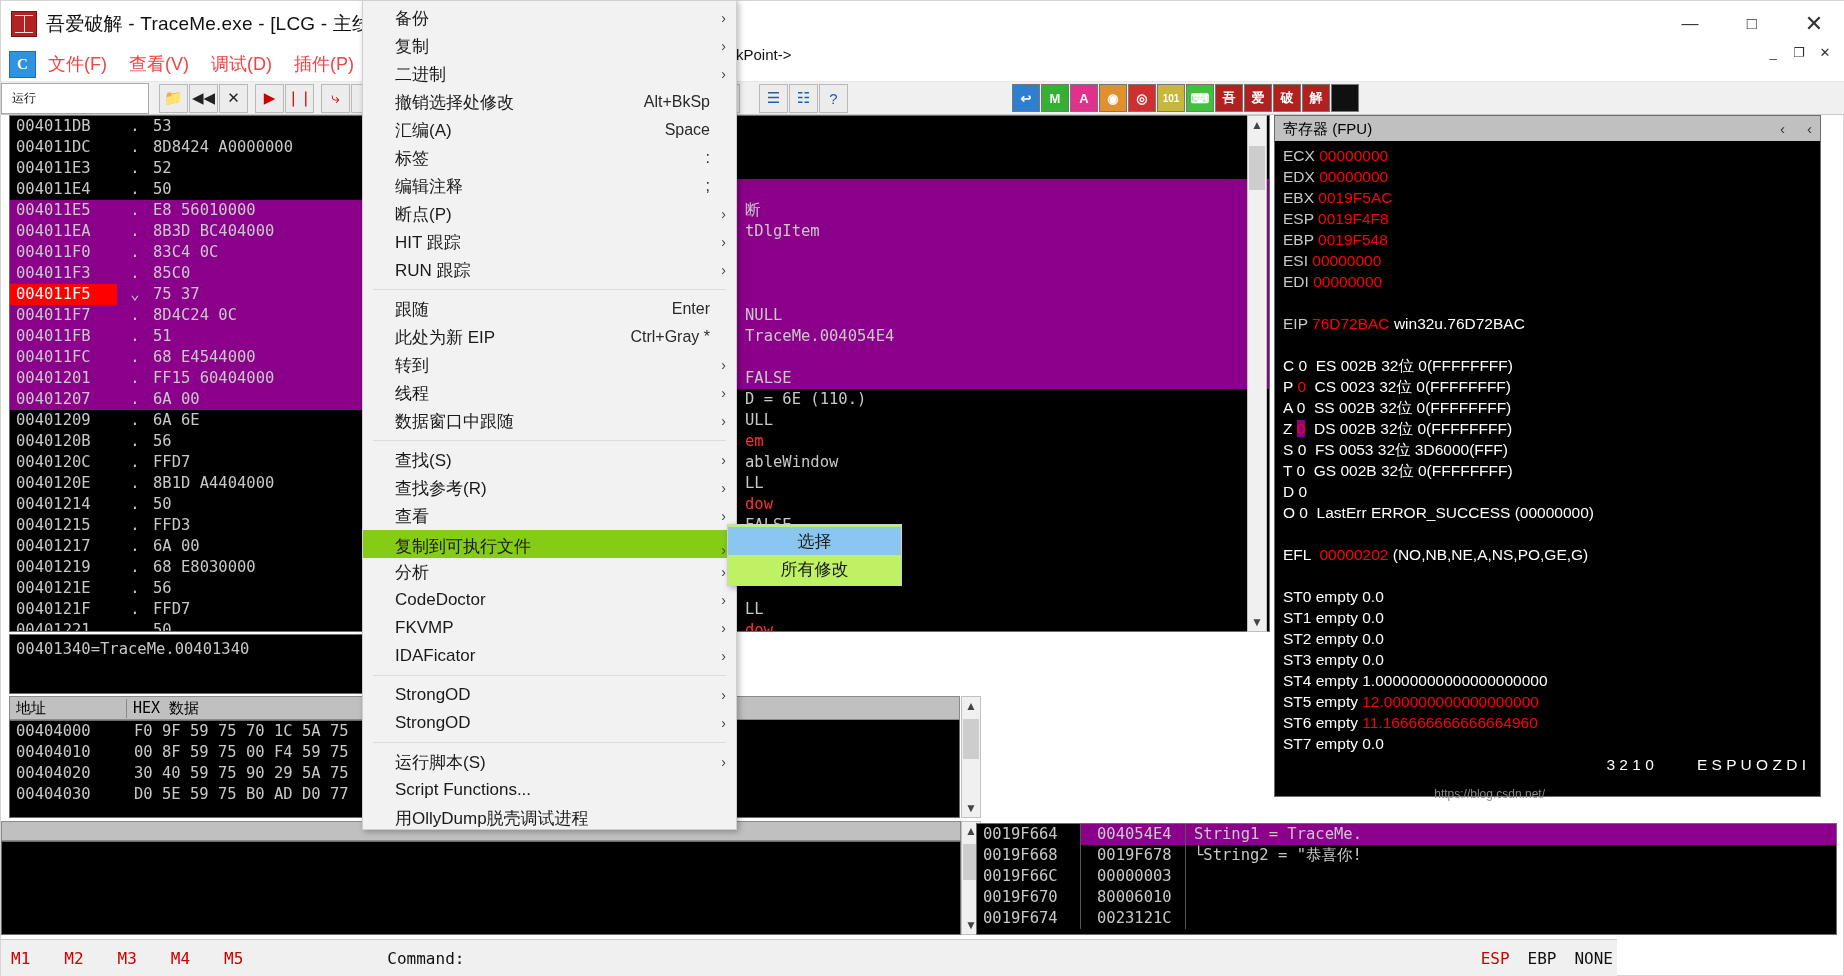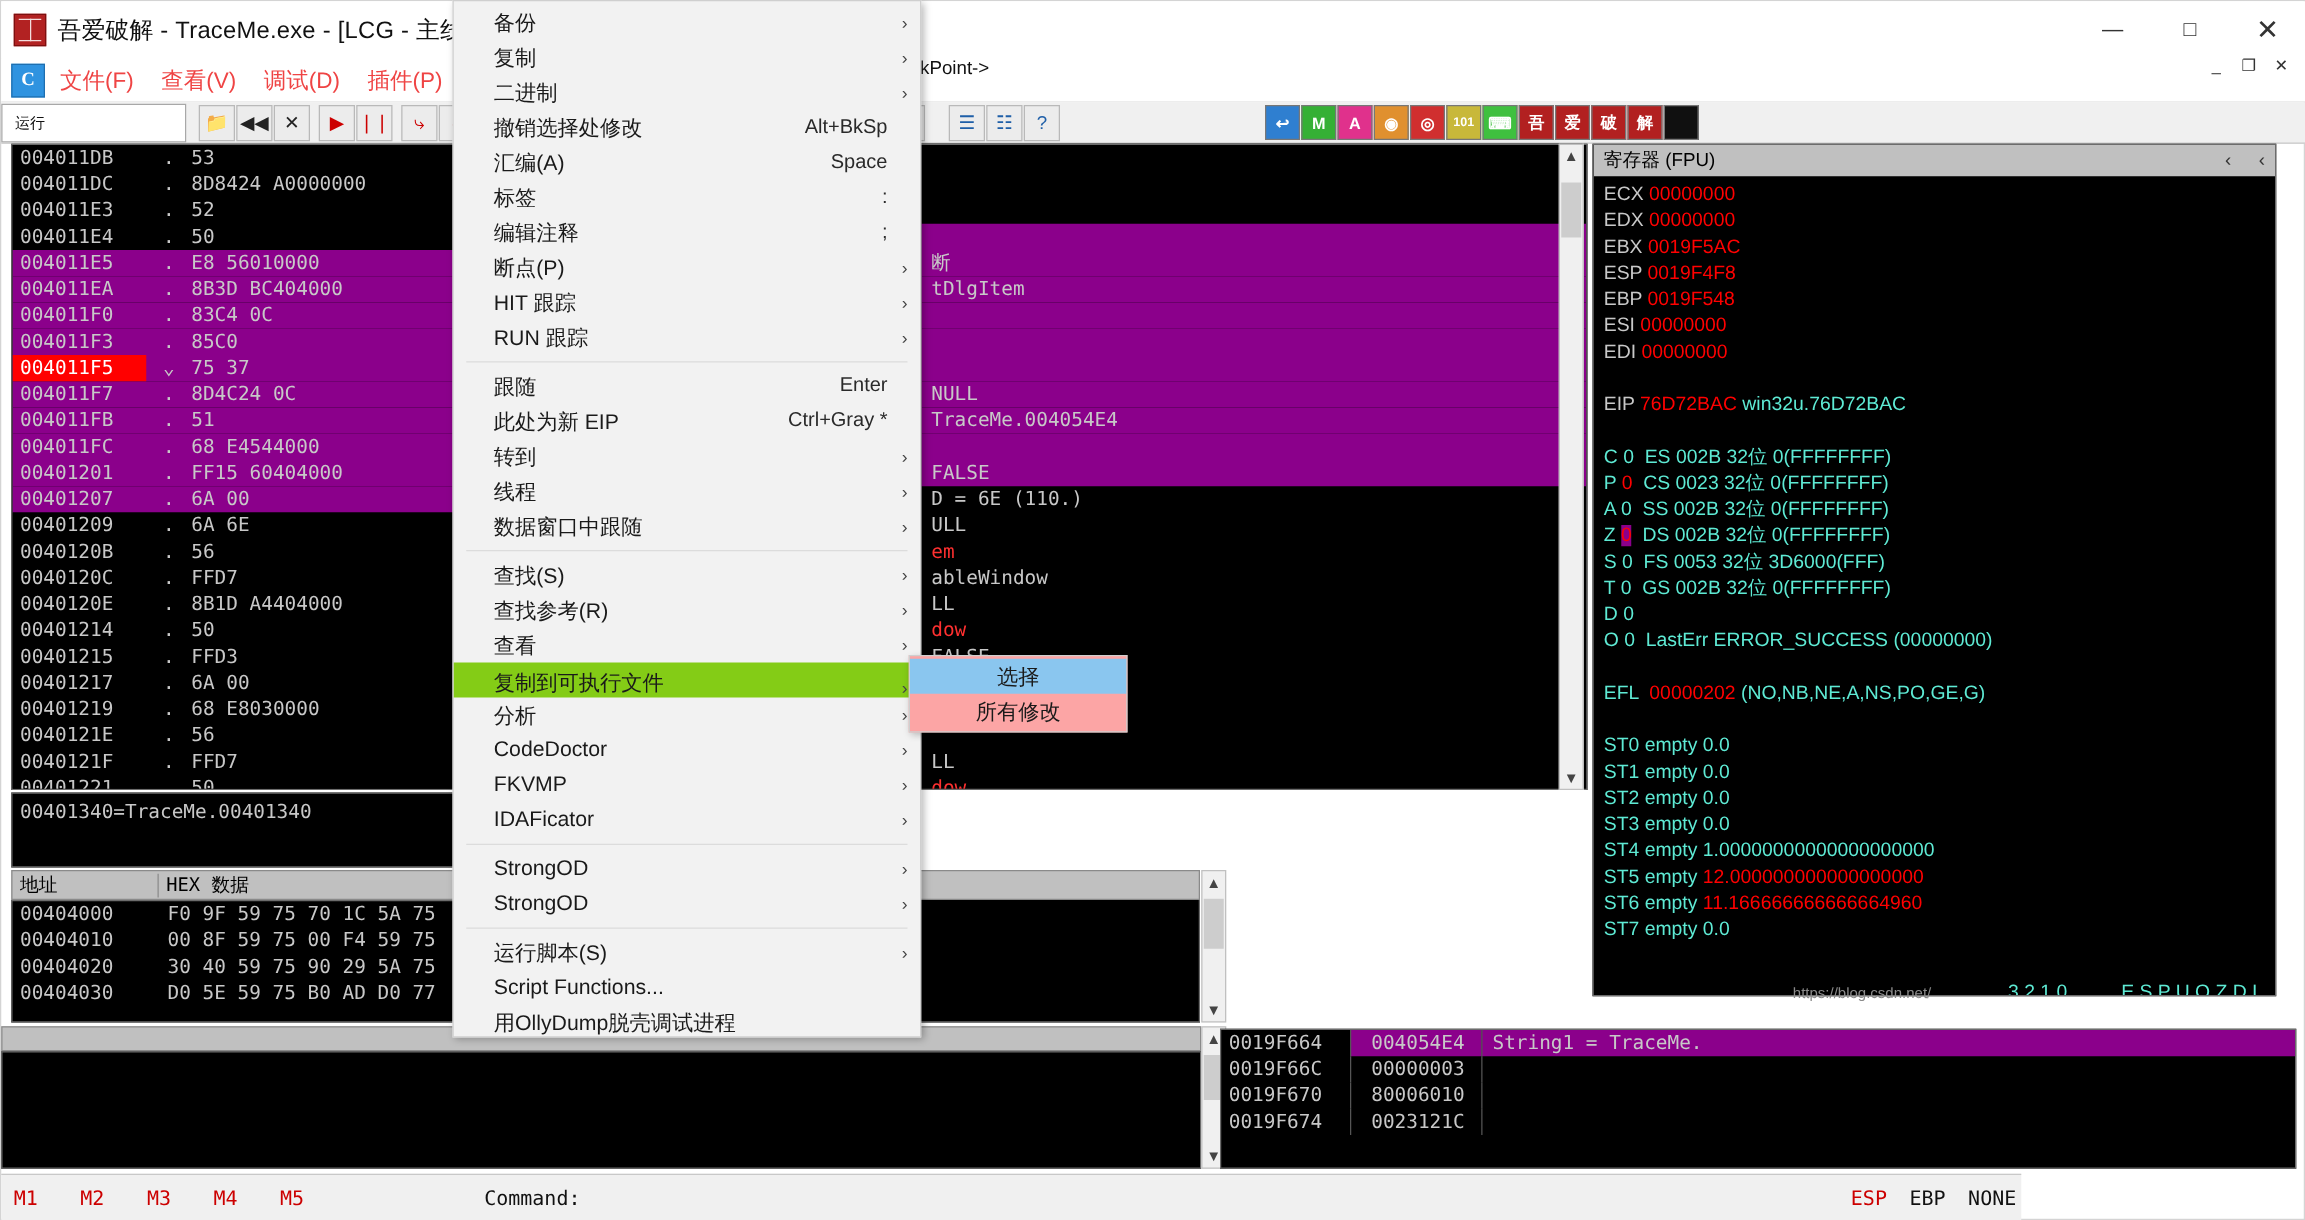--- a/index.html
+++ b/index.html
@@ -174,21 +174,21 @@
     font-family: Liberation Sans, sans-serif;
     font-size: 15.5px; line-height: 21px; color: #c8c8c8;
   }
   .regpane-title {
     height: 25px; background: #c0c0c0; color: #000;
     display: flex; align-items: center; padding-left: 8px; font-size: 15px;
   }
   .reg-body { padding: 4px 0 0 8px; white-space: pre; }
   .r-name { color: #c8c8c8; }
   .r-val  { color: #ff0000; }
-  .r-white{ color: #5eead4; margin-top: 29px; }
+  .r-white{ color: #ffffff; }
   .flag-hl { background: #8b008b; color: #ff0000; }
 
   .reg-nav { position: absolute; right: 8px; top: 2px; display: flex; gap: 22px;
     color: #333; font-size: 15px; }
 
   
   .vsb {
     position: absolute; width: 20px; background: #f0f0f0;
     border: 1px solid #c0c0c0; display: flex; flex-direction: column;
     align-items: center; justify-content: space-between;
@@ -230,21 +230,21 @@
     white-space: nowrap;
   }
   .mi.sel { background: #84cc16; align-items: flex-end; }
   .mi .accel { margin-left: auto; margin-right: 14px; font-size: 16px; color: #2a2a2a; }
   .mi .chev { position: absolute; right: 10px; font-size: 14px; color: #444; }
   .msep { height: 1px; background: #dcdcdc; margin: 5px 10px; }
 
   
   .submenu {
     position: absolute; left: 727px; top: 524px; width: 175px; height: 62px;
-    background: #fca5a5; border: 1px solid #cfcfcf;
+    background: #bef264; border: 1px solid #cfcfcf;
     box-shadow: 2px 2px 6px rgba(0,0,0,.28); z-index: 60; padding: 2px 0;
   }
   .smi {
     height: 28px; display: flex; align-items: center; justify-content: center;
     font-size: 17px; color: #1a1a1a;
   }
   .smi.sel { background: #8ac6ef; }
 
   
   .midcol {
@@ -428,20 +428,21 @@
       <div class="greypane" style="left:0; top:706px; width:960px; height:20px;"></div>
       <div class="blackpane" style="left:0; top:726px; width:960px; height:94px;"></div>
       <div class="vsb" style="left:960px; top:706px; height:114px;">
         <div class="arrow">▲</div>
         <div class="thumb" style="top:22px; height:36px;"></div>
         <div class="arrow">▼</div>
       </div>
 
       <div class="stackpane" id="stackpane">
           <div class="strow hl"><span class="sa">0019F664</span><span class="sv">004054E4</span><span class="sc">String1 = TraceMe.</span></div>
+          <div class="strow"><span class="sa">0019F668</span><span class="sv">0019F678</span><span class="sc">└String2 = "恭喜你!</span></div>
           <div class="strow"><span class="sa">0019F66C</span><span class="sv">00000003</span><span class="sc"></span></div>
           <div class="strow"><span class="sa">0019F670</span><span class="sv">80006010</span><span class="sc"></span></div>
           <div class="strow"><span class="sa">0019F674</span><span class="sv">0023121C</span><span class="sc"></span></div>
         </div>
 
       <div class="regpane">
         <div class="regpane-title">
           <span>寄存器 (FPU)</span>
           <span class="reg-nav">
             <span>‹</span>

